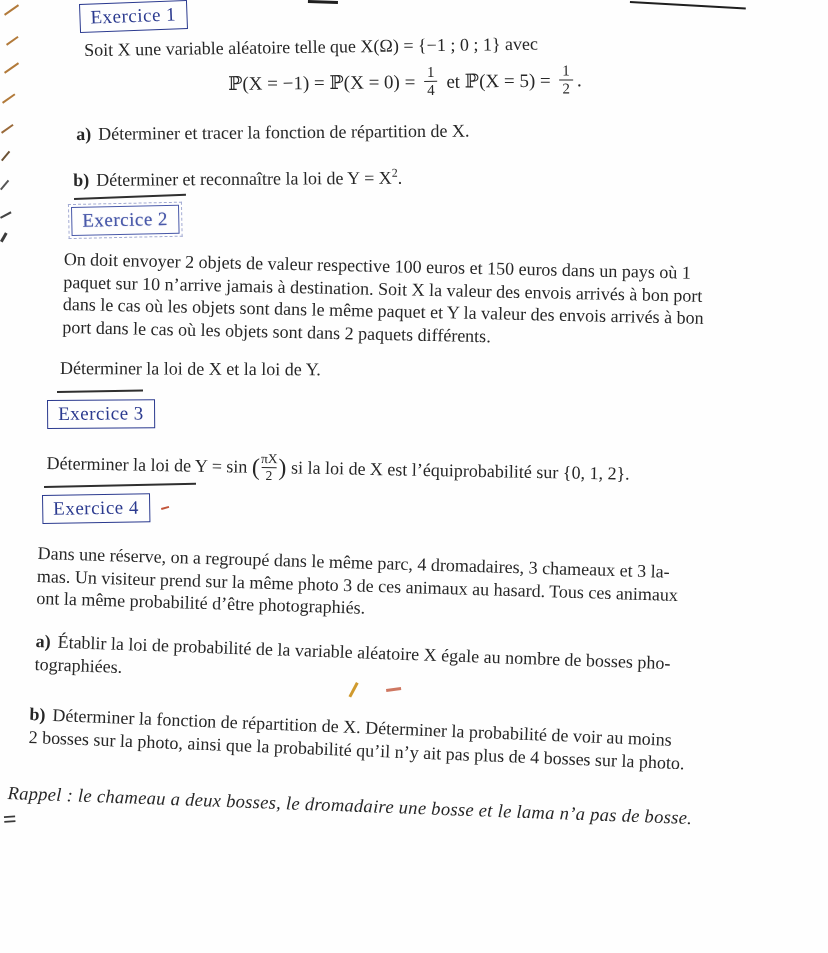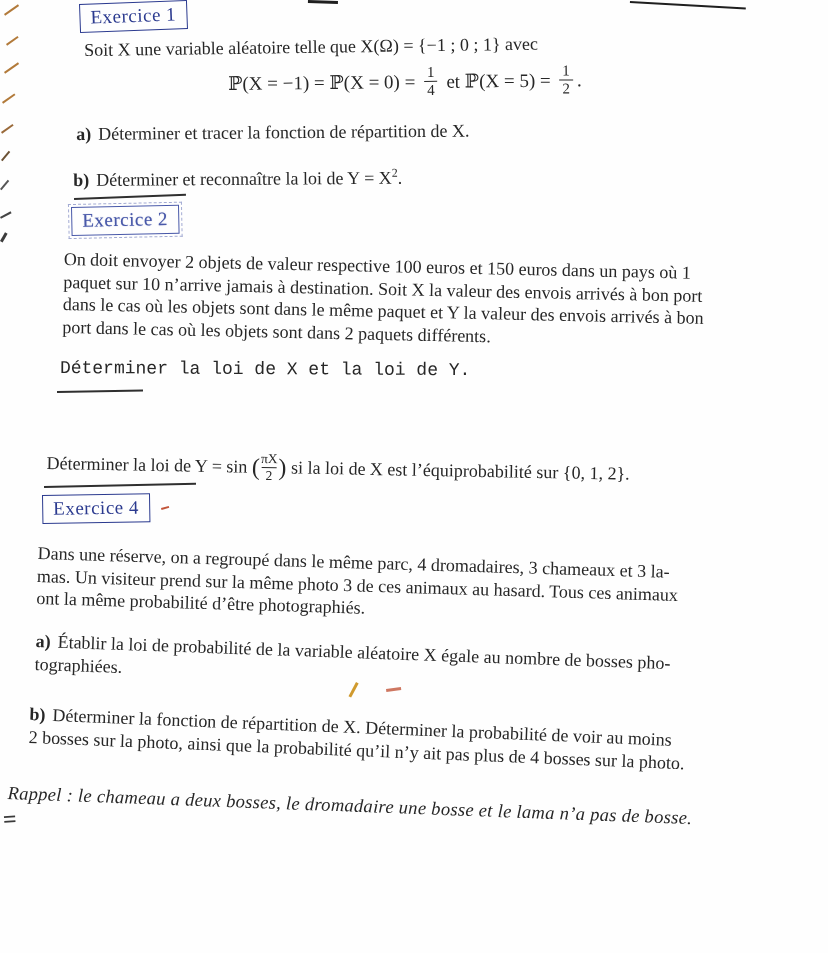--- a/index.html
+++ b/index.html
@@ -30,21 +30,21 @@
   .intro{left:84px;top:39px;transform:rotate(-0.8deg);}
   .formula{left:228px;top:66px;transform:rotate(-0.6deg);font-size:19px;display:flex;align-items:center;}
   .formula span{white-space:pre;}
   .frac{display:inline-flex;flex-direction:column;align-items:center;font-size:15px;line-height:1.15;margin:0 4px;}
   .fden{border-top:1.3px solid #272727;padding:0 3px;}
   .itema1{left:76px;top:123px;transform:rotate(-0.5deg);}
   .itemb1{left:73px;top:164px;transform:rotate(-0.4deg);}
 
   
   .p2{left:64px;top:248px;transform:rotate(1.25deg);}
-  .task2{left:60px;top:357px;transform:rotate(0.3deg);font-family:Liberation Mono, monospace;}
+  .task2{left:60px;top:357px;transform:rotate(0.3deg);}
 
   
   .line3{left:47px;top:447px;transform:rotate(1.05deg);display:flex;align-items:center;}
   .line3 span{white-space:pre;}
   .paren{font-size:24px;}
   .frac.small{font-size:13.5px;margin:0 1px;}
   .frac.small .fden{border-top:1.1px solid #272727;padding:0 4px;}
 
   
   .p4{left:38px;top:542px;transform:rotate(1.7deg);}
@@ -115,20 +115,23 @@
   </div>
   <div class="txt para p2">
     <div>On doit envoyer 2 objets de valeur respective 100 euros et 150 euros dans un pays où 1</div>
     <div>paquet sur 10 n’arrive jamais à destination. Soit X la valeur des envois arrivés à bon port</div>
     <div>dans le cas où les objets sont dans le même paquet et Y la valeur des envois arrivés à bon</div>
     <div>port dans le cas où les objets sont dans 2 paquets différents.</div>
   </div>
   <p class="txt task2">Déterminer la loi de X et la loi de Y.</p>
 
   <i class="sep sep2"></i>
+  <div class="exbox b3">
+    <span>Exercice 3</span>
+  </div>
   <p class="txt line3">
     <span>Déterminer la loi de Y = sin </span>
       <span class="paren">(</span>
       <span class="frac small"><span class="fnum">πX</span><span class="fden">2</span></span>
       <span class="paren">)</span>
       <span> si la loi de X est l’équiprobabilité sur {0, 1, 2}.</span>
   </p>
 
   <i class="sep sep3"></i>
   <div class="exbox b4">

